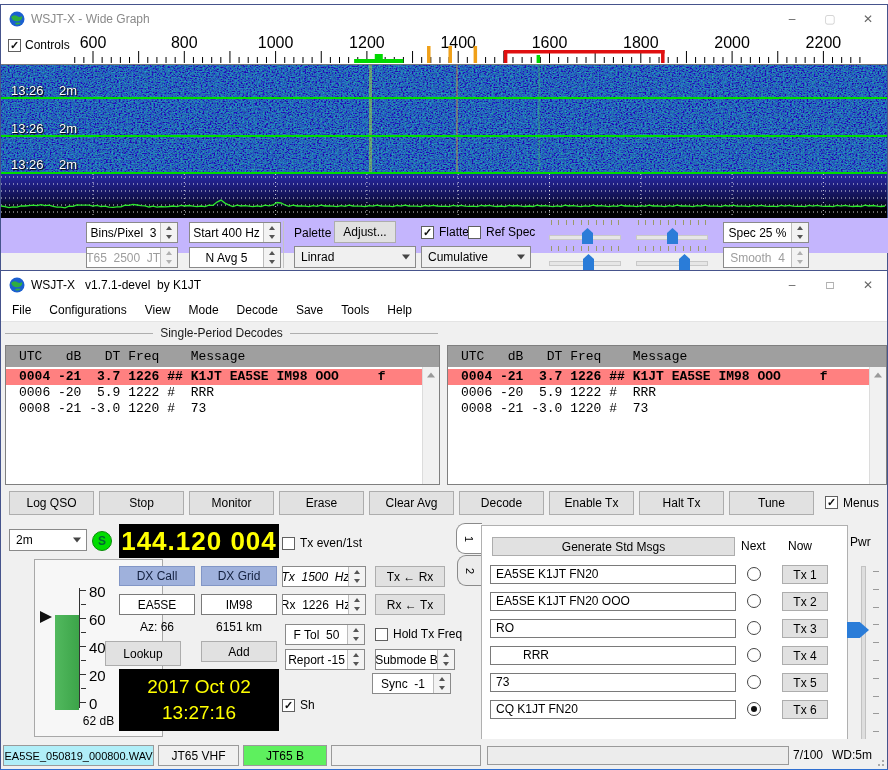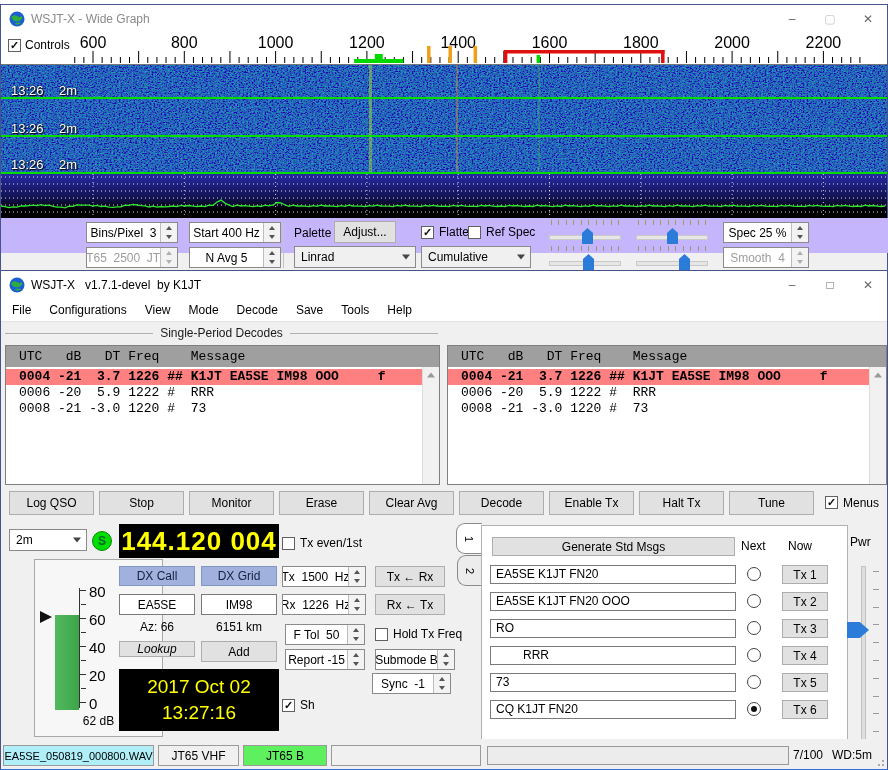--- a/index.html
+++ b/index.html
@@ -519,32 +519,32 @@
         <div class="mpointer" style="left:5px;top:51px;"></div>
         <div class="abs" style="left:0;top:154px;width:100%;text-align:center;">62 dB</div>
       </div>
 
       <div class="dxbtn abs" style="left:118px;top:45px;width:76px;height:20px;">DX Call</div>
       <div class="dxbtn abs" style="left:200px;top:45px;width:76px;height:20px;">DX Grid</div>
       <div class="field abs" style="left:118px;top:73px;width:76px;height:21px;">EA5SE</div>
       <div class="field abs" style="left:200px;top:73px;width:76px;height:21px;">IM98</div>
       <div class="abs" style="left:118px;top:99px;width:76px;text-align:center;">Az: 66</div>
       <div class="abs" style="left:200px;top:99px;width:76px;text-align:center;">6151 km</div>
-      <div class="btn abs" style="left:118px;top:120px;width:76px;height:16px;font-style:italic;">Lookup</div>
+      <div class="btn abs" style="left:104px;top:120px;width:76px;height:25px;">Lookup</div>
       <div class="btn abs" style="left:200px;top:120px;width:76px;height:21px;">Add</div>
       <div class="dtdisp abs" style="left:118px;top:148px;width:160px;height:62px;">
         <span>2017 Oct 02</span>
         <span>13:27:16</span>
       </div>
 
       <label class="cbwrap abs" style="left:281px;top:15px;">
         <span class="cb"></span>
         <span>Tx even/1st</span>
       </label>
-      <div class="spin abs" style="left:281px;top:45px;width:84px;height:21px;">
+      <div class="spin abs" style="left:281px;top:45px;width:84px;height:21px;font-style:italic;">
         <span class="spintext">Tx  1500  Hz</span>
           <span class="spinbtns">
             <i class="up"></i>
             <i class="dn"></i>
           </span>
       </div>
       <div class="btn abs" style="left:374px;top:45px;width:70px;height:21px;">Tx ← Rx</div>
       <div class="spin abs" style="left:281px;top:73px;width:84px;height:21px;">
         <span class="spintext">Rx  1226  Hz</span>
           <span class="spinbtns">

